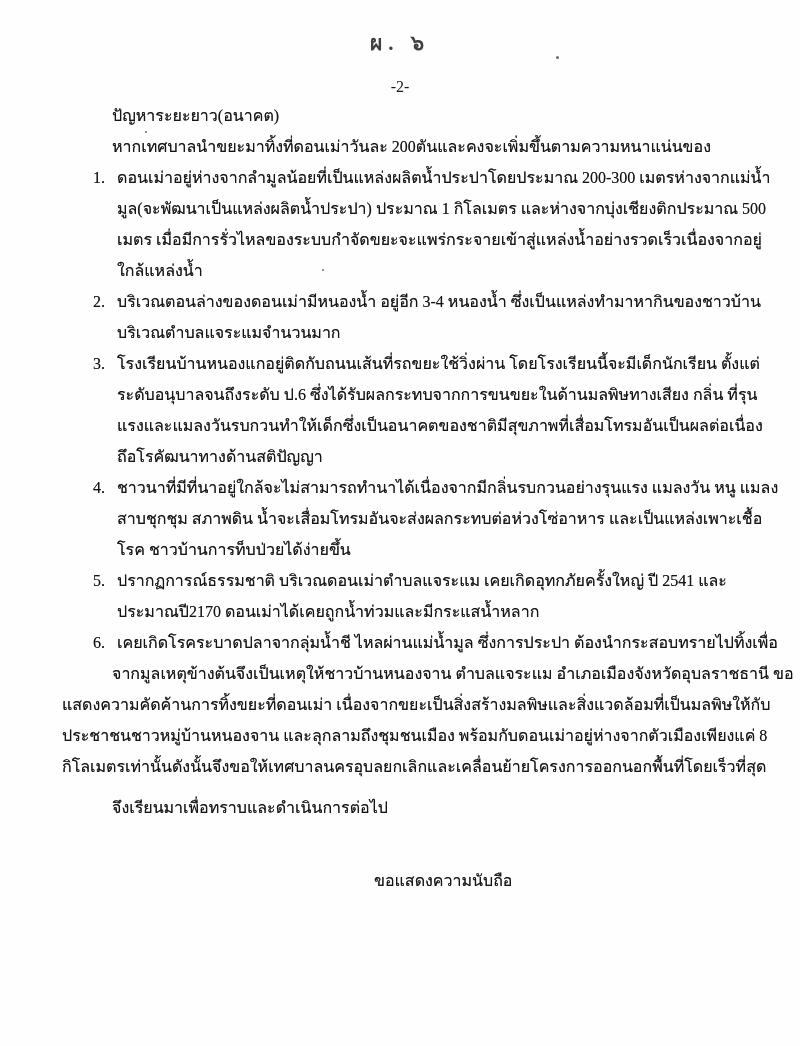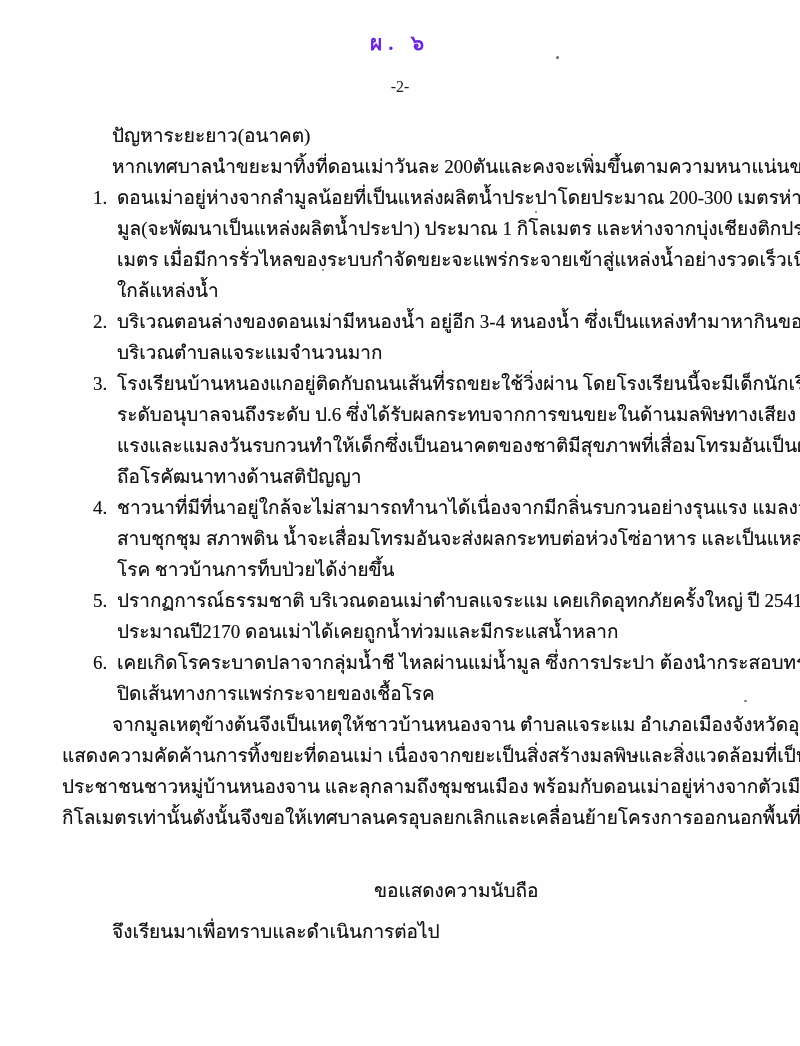--- a/index.html
+++ b/index.html
@@ -9,29 +9,29 @@
     width:800px;height:1046px;
     margin:0 auto;
     background:#fefefe;
     color:#151515;
     font-family:"Liberation Serif","DejaVu Serif",serif;
     overflow:hidden;
   }
   .stamp{
     position:absolute;left:370px;top:26px;
     font-size:21px;font-weight:bold;letter-spacing:6px;
-    color:#6d28d9;
+    color:#404040;
   }
   .pageno{
     position:absolute;left:0;right:0;top:78px;
     text-align:center;font-size:16px;color:#1a1a1a;
   }
   .content{
-    position:absolute;left:62px;top:120px;width:684px;
-    font-size:19px;line-height:31px;
+    position:absolute;left:62px;top:100px;width:684px;
+    font-size:16px;line-height:31px;
     text-shadow:0 0 .5px rgba(0,0,0,.55);
   }
   .line{white-space:nowrap;}
   .indent{padding-left:50px;}
   .heading{font-weight:normal;}
   .li{display:flex;align-items:flex-start;}
   .li .num{flex:0 0 24px;margin-left:31px;}
   .li .li-lines{flex:1 1 auto;min-width:0;}
   .signoff{padding-left:50px;margin-top:10px;}
   .respect{margin-left:312px;margin-top:42px;}
@@ -105,31 +105,30 @@
         <div class="li-lines">
           <div class="line">ปรากฏการณ์ธรรมชาติ บริเวณดอนเม่าตำบลแจระแม เคยเกิดอุทกภัยครั้งใหญ่ ปี 2541   และ</div>
           <div class="line">ประมาณปี2170 ดอนเม่าได้เคยถูกน้ำท่วมและมีกระแสน้ำหลาก</div>
         </div>
       </div>
 
       <div class="li">
         <span class="num">6.</span>
         <div class="li-lines">
           <div class="line">เคยเกิดโรคระบาดปลาจากลุ่มน้ำชี ไหลผ่านแม่น้ำมูล ซึ่งการประปา ต้องนำกระสอบทรายไปทิ้งเพื่อ</div>
-          <div class="line">ปิดเส้นทางการแพร่กระจายของเชื้อโรค</div>
         </div>
       </div>
 
     </div>
 
     <div class="para">
       <div class="line indent">จากมูลเหตุข้างต้นจึงเป็นเหตุให้ชาวบ้านหนองจาน ตำบลแจระแม อำเภอเมืองจังหวัดอุบลราชธานี ขอ</div>
       <div class="line">แสดงความคัดค้านการทิ้งขยะที่ดอนเม่า เนื่องจากขยะเป็นสิ่งสร้างมลพิษและสิ่งแวดล้อมที่เป็นมลพิษให้กับ</div>
       <div class="line">ประชาชนชาวหมู่บ้านหนองจาน และลุกลามถึงชุมชนเมือง พร้อมกับดอนเม่าอยู่ห่างจากตัวเมืองเพียงแค่ 8</div>
       <div class="line">กิโลเมตรเท่านั้นดังนั้นจึงขอให้เทศบาลนครอุบลยกเลิกและเคลื่อนย้ายโครงการออกนอกพื้นที่โดยเร็วที่สุด</div>
     </div>
 
+    <div class="line signoff">จึงเรียนมาเพื่อทราบและดำเนินการต่อไป</div>
+
     <div class="line respect">ขอแสดงความนับถือ</div>
-
-    <div class="line signoff">จึงเรียนมาเพื่อทราบและดำเนินการต่อไป</div>
 
   </div>
 </div>
 
 </body></html>

